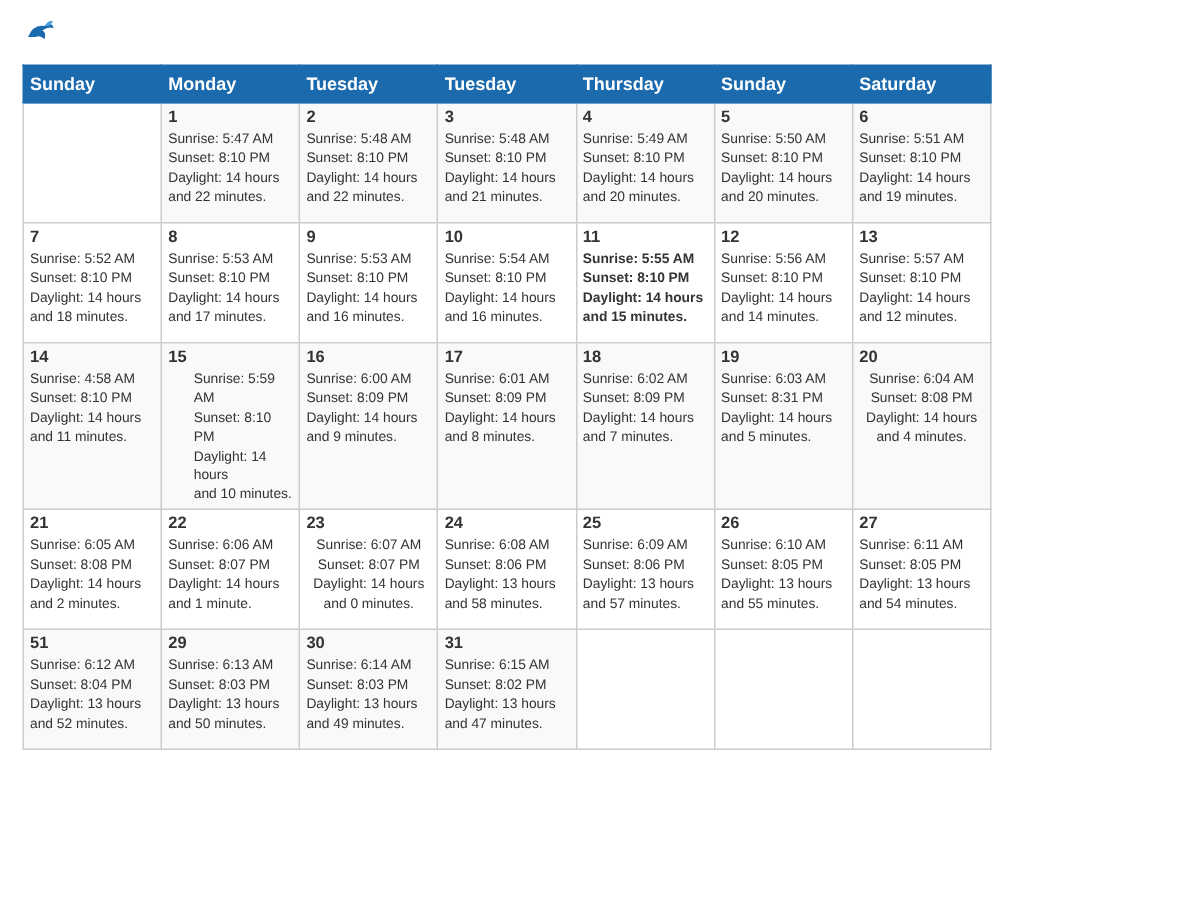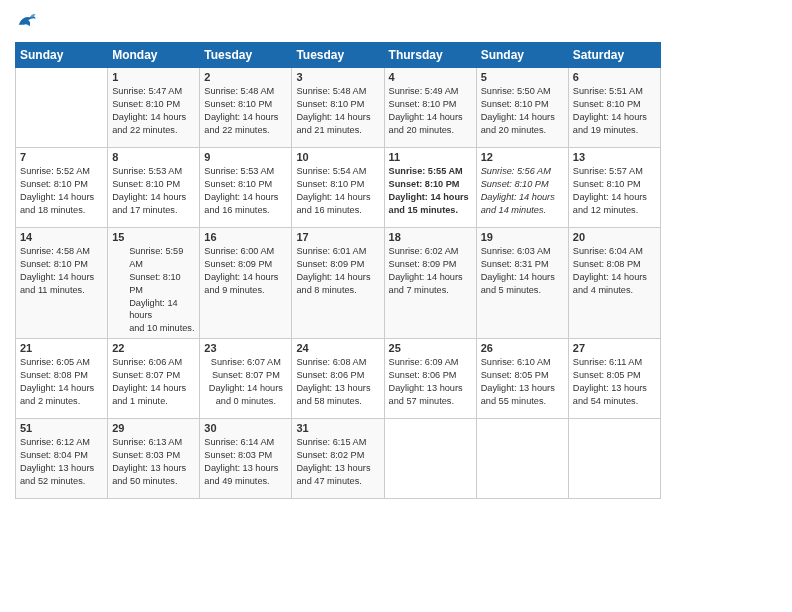--- a/index.html
+++ b/index.html
@@ -205,21 +205,21 @@
           </td>
           <td>
             <span class="day-number">11</span>
             <div class="day-info" style="white-space: pre-line; font-weight: bold;">Sunrise: 5:55 AM
 Sunset: 8:10 PM
 Daylight: 14 hours
 and 15 minutes.</div>
           </td>
           <td>
             <span class="day-number">12</span>
-            <div class="day-info" style="white-space: pre-line; font-style: italic;">Sunrise: 5:56 AM
+            <div class="day-info" style="white-space: pre-line;">Sunrise: 5:56 AM
 Sunset: 8:10 PM
 Daylight: 14 hours
 and 14 minutes.</div>
           </td>
           <td>
             <span class="day-number">13</span>
             <div class="day-info" style="white-space: pre-line;">Sunrise: 5:57 AM
 Sunset: 8:10 PM
 Daylight: 14 hours
 and 12 minutes.</div>
@@ -263,21 +263,21 @@
           </td>
           <td>
             <span class="day-number">19</span>
             <div class="day-info" style="white-space: pre-line;">Sunrise: 6:03 AM
 Sunset: 8:31 PM
 Daylight: 14 hours
 and 5 minutes.</div>
           </td>
           <td>
             <span class="day-number">20</span>
-            <div class="day-info" style="white-space: pre-line;">Sunrise: 6:04 AM
+            <div class="day-info" style="white-space: pre-line; text-align: center;">Sunrise: 6:04 AM
 Sunset: 8:08 PM
 Daylight: 14 hours
 and 4 minutes.</div>
           </td>
         </tr>
         <tr>
           <td>
             <span class="day-number">21</span>
             <div class="day-info" style="white-space: pre-line;">Sunrise: 6:05 AM
 Sunset: 8:08 PM

